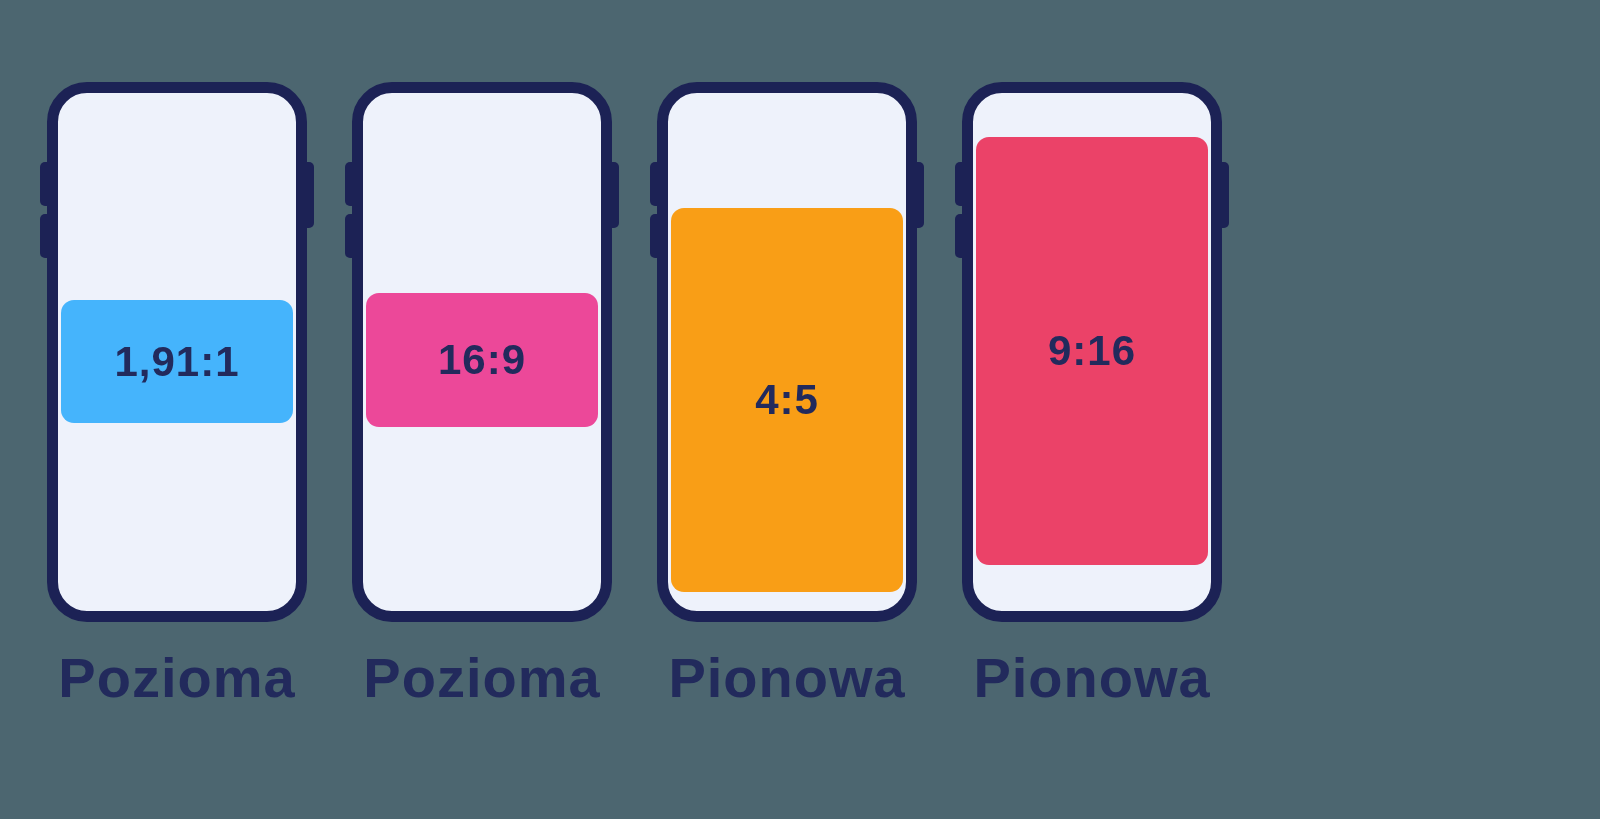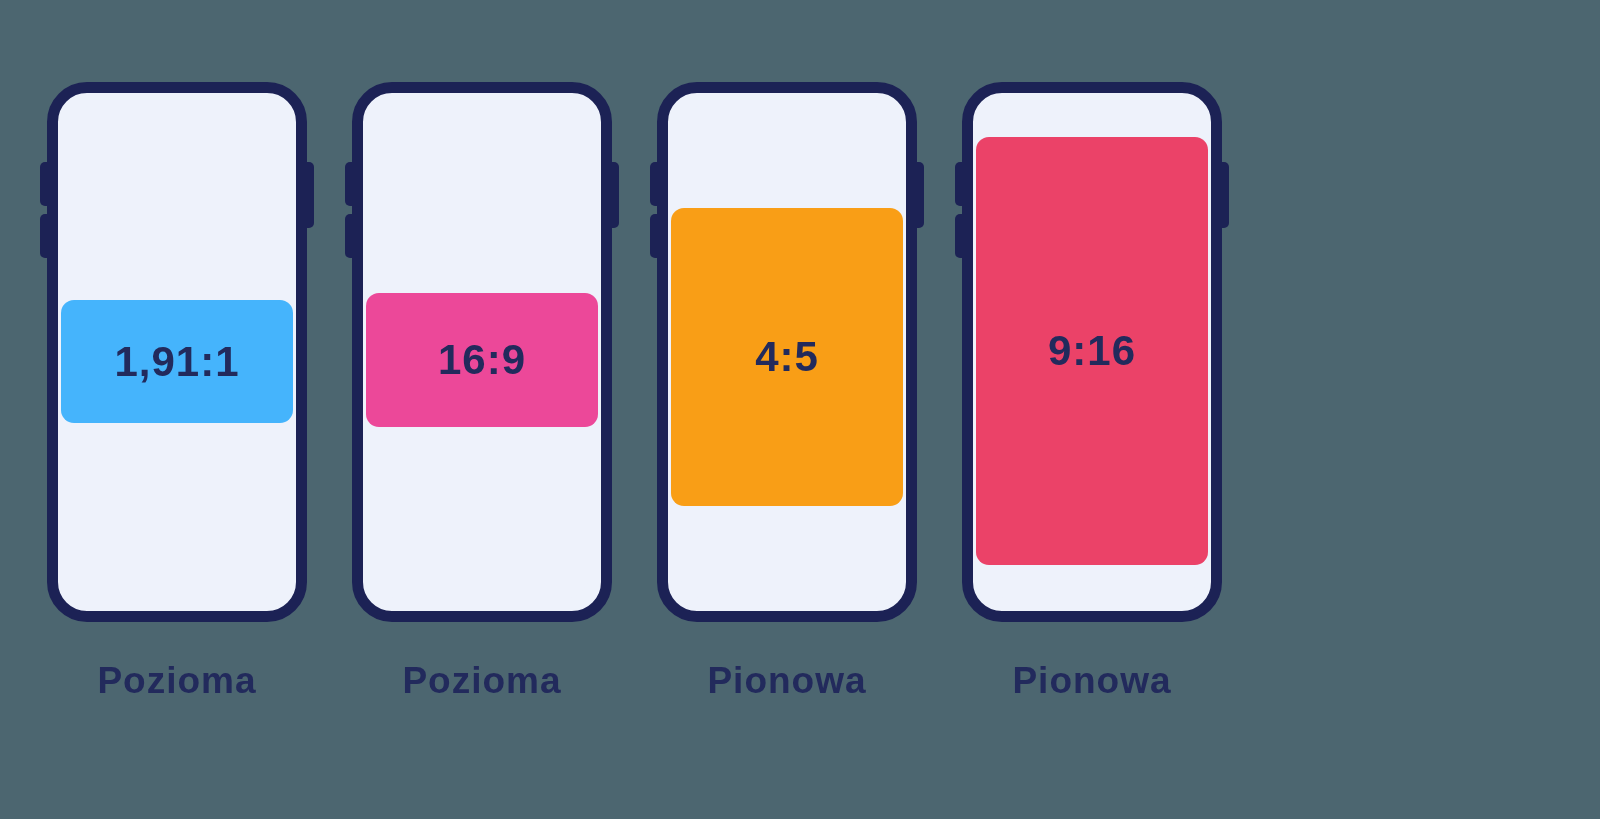--- a/index.html
+++ b/index.html
@@ -35,21 +35,21 @@
   .btn-left-2{left:-7px;top:132px;height:44px;}
   .btn-right {right:-7px;top:80px;height:66px;}
   .media-rect{
     position:absolute;left:14px;right:14px;border-radius:13px;z-index:2;
     display:flex;align-items:center;justify-content:center;
   }
   .ratio-text{
     font-size:42px;font-weight:bold;letter-spacing:1px;line-height:1;
   }
   .orientation-label{
-    margin-top:40px;font-size:37px;font-weight:bold;letter-spacing:1px;line-height:1;
+    margin-top:28px;font-size:56px;font-weight:bold;letter-spacing:1px;line-height:1;
   }
 </style>
 </head>
 <body style="background: rgb(76, 102, 112);">
 
 <div class="canvas">
   <div class="figures-row">
 
     <div class="figure">
       <div class="phone-wrap">
@@ -83,21 +83,21 @@
 
 
     <div class="figure">
       <div class="phone-wrap">
         <div class="side-btn btn-left-1"></div>
         <div class="side-btn btn-left-2"></div>
         <div class="side-btn btn-right"></div>
         <div class="phone-frame">
           <div class="phone-screen"></div>
         </div>
-        <div class="media-rect" style="top: 126px; height: 298px; background: rgb(249, 158, 22);">
+        <div class="media-rect" style="top: 126px; height: 384px; background: rgb(249, 158, 22);">
           <span class="ratio-text" style="color: rgb(34, 42, 92);">4:5</span>
         </div>
       </div>
       <div class="orientation-label" style="color: rgb(34, 42, 92);">Pionowa</div>
     </div>
 
     <div class="figure">
       <div class="phone-wrap">
         <div class="side-btn btn-left-1"></div>
         <div class="side-btn btn-left-2"></div>

